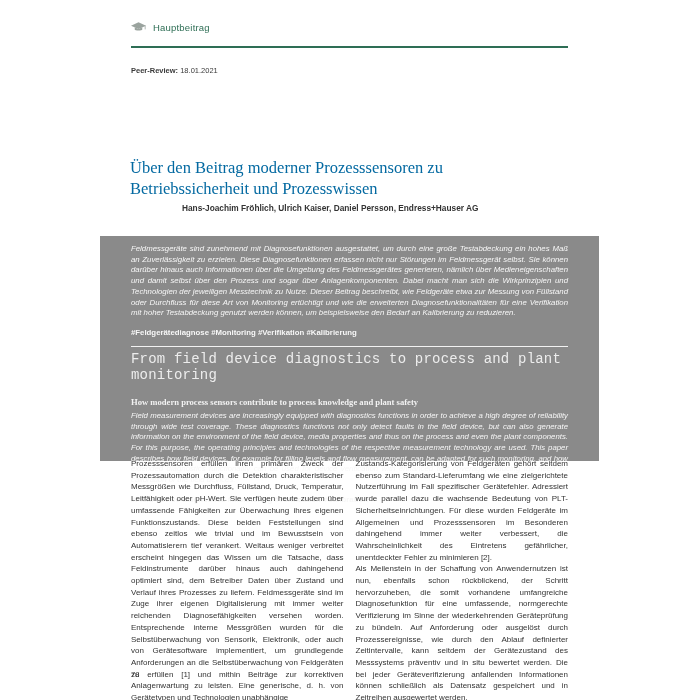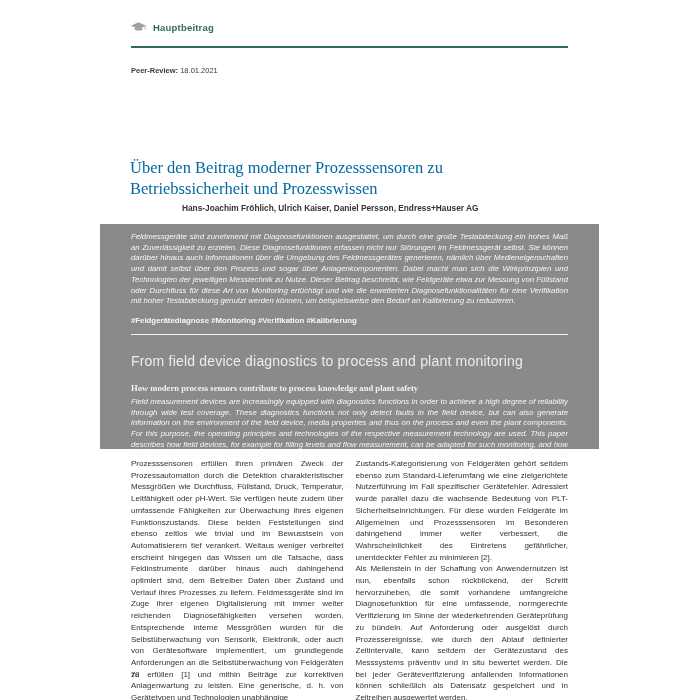--- a/index.html
+++ b/index.html
@@ -21,21 +21,21 @@
 
   
   .kicker {
     position: absolute;
     left: 131px; top: 22px;
     display: flex; align-items: center; gap: 7px;
   }
   .kicker-label {
     color: #2e6e55;
     font-size: 9.5px;
-    font-weight: bold;
+    font-weight: normal;
     letter-spacing: 0.2px;
     text-align: center;
   }
   .kicker-rule {
     position: absolute;
     left: 131px; top: 46px;
     width: 437px; height: 1.5px;
     background: #2e6e55;
   }
 
@@ -72,21 +72,21 @@
     left: 140px; top: 203px;
     font-size: 8.3px;
     font-weight: bold;
     color: #333333;
     margin-left: 42px;
   }
 
   
   .abstract-box {
     position: absolute;
-    left: 100px; top: 224px;
+    left: 100px; top: 236px;
     width: 499px; height: 225px;
     background: #8a8a8a;
     box-sizing: border-box;
     padding: 8px 31px 0 31px;
     color: #f7f7f7;
   }
   .abstract-de {
     font-size: 7.8px;
     line-height: 10.7px;
     font-style: italic;
@@ -96,22 +96,22 @@
     margin-top: 9px;
     font-size: 7.8px;
     font-weight: bold;
   }
   .abstract-divider {
     margin-top: 9px;
     height: 1px;
     background: #f2f2f2;
   }
   .abstract-en-title {
-    margin-top: 18px;
-    font-family: Liberation Sans, sans-serif;
+    margin-top: 4px;
+    font-family: Liberation Mono, monospace;
     font-size: 14px;
     color: #ededed;
     letter-spacing: 0.2px;
   }
   .abstract-en-sub {
     margin-top: 14px;
     font-family: "Liberation Serif", serif;
     font-size: 8.6px;
     font-weight: bold;
     color: #f2f2f2;

